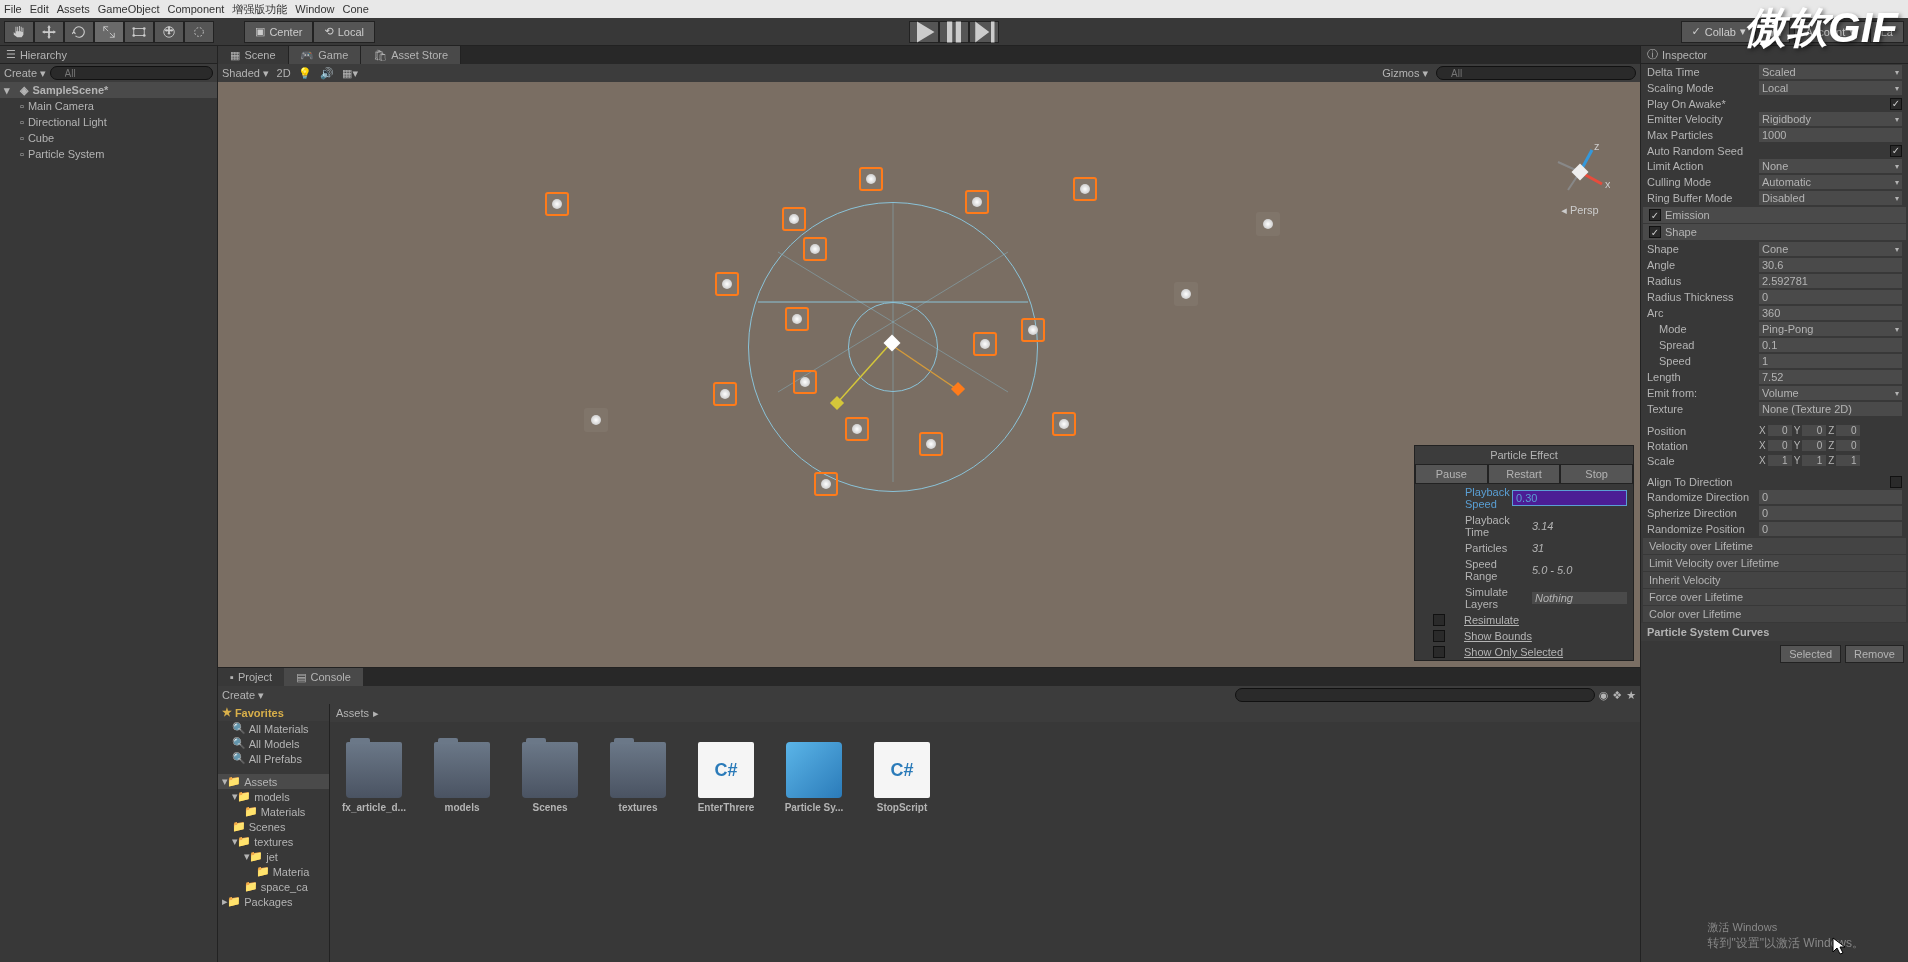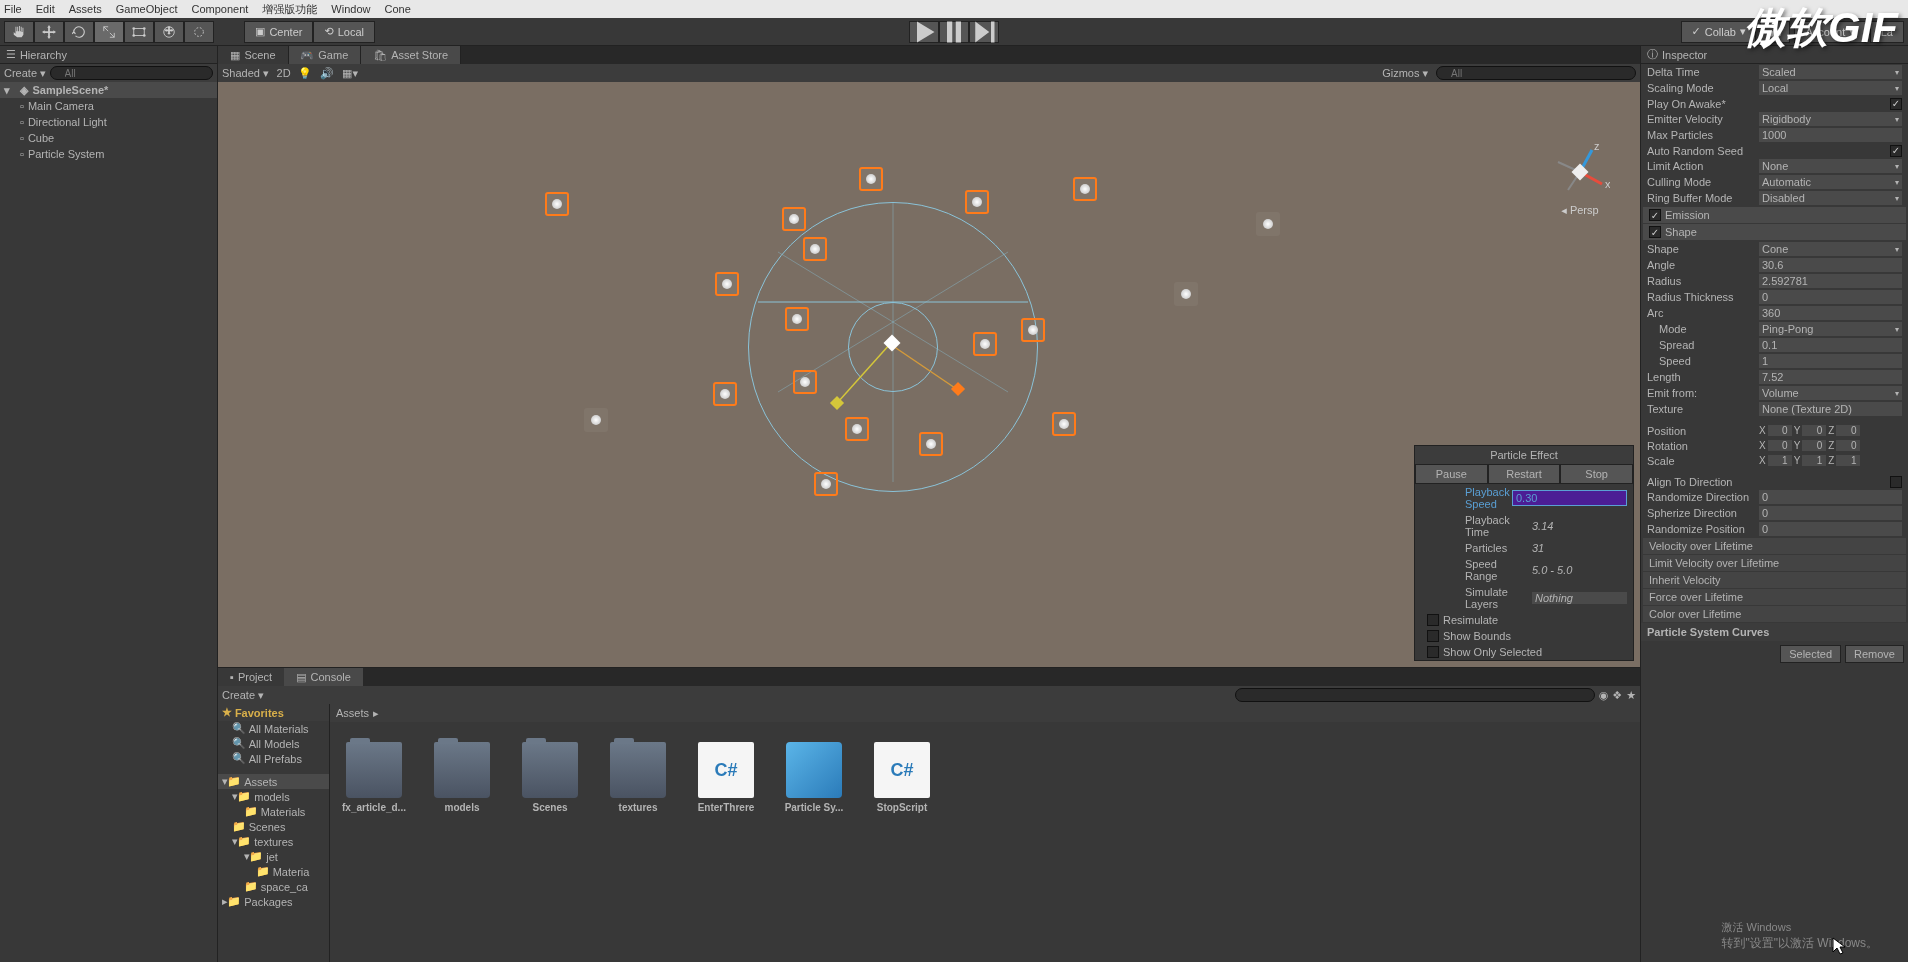--- a/index.html
+++ b/index.html
@@ -1,18 +1,18 @@
 <!DOCTYPE html>
 <html><head>
 <meta charset="utf-8">
 <style>
 * { margin: 0; padding: 0; box-sizing: border-box; font-family: Arial, sans-serif; font-size: 11px; user-select: none; }
 body { background: #383838; color: #b4b4b4; width: 1908px; height: 962px; overflow: hidden; position: relative; }
 
-.menubar { height: 18px; background: #e8e8e8; color: #333; display: flex; align-items: center; padding: 0 4px; gap: 14px; font-size: 12px; }
+.menubar { height: 18px; background: #e8e8e8; color: #333; display: flex; align-items: center; padding: 0 4px; gap: 8px; font-size: 12px; }
 .menubar span { cursor: pointer; }
 
 .toolbar { height: 28px; background: #383838; display: flex; align-items: center; padding: 0 4px; border-bottom: 1px solid #222; }
 .tool-group { display: flex; gap: 0; }
 .tool-btn { width: 30px; height: 22px; background: #555; border: 1px solid #222; display: flex; align-items: center; justify-content: center; cursor: pointer; color: #ccc; }
 .tool-btn.active { background: #6a6a6a; }
 .tool-btn svg { width: 14px; height: 14px; }
 .pivot-btn { height: 22px; padding: 0 10px; background: #555; border: 1px solid #222; display: flex; align-items: center; cursor: pointer; color: #ccc; gap: 4px; }
 .play-controls { display: flex; margin-left: auto; margin-right: auto; position: absolute; left: 50%; transform: translateX(-50%); }
 .play-btn { width: 30px; height: 22px; background: #555; border: 1px solid #222; display: flex; align-items: center; justify-content: center; cursor: pointer; color: #ccc; }
@@ -47,21 +47,21 @@
 
 .particle-effect-panel { position: absolute; right: 6px; bottom: 6px; width: 220px; background: #383838; border: 1px solid #222; }
 .pe-header { background: #3c3c3c; padding: 3px 6px; text-align: center; }
 .pe-buttons { display: flex; }
 .pe-btn { flex: 1; padding: 3px; background: #555; border: 1px solid #222; text-align: center; cursor: pointer; }
 .pe-row { display: flex; padding: 2px 6px; align-items: center; margin-left: 44px; }
 .pe-row label { flex: 1; }
 .pe-row .val { width: 95px; font-style: italic; }
 .pe-row input[type="text"] { width: 115px; background: #4c1d95; border: 1px solid #111; color: #ccc; padding: 1px 3px; }
 .pe-row input.active { color: #5a9fd4; border: 1px solid #5a9fd4; }
-.pe-check { display: flex; align-items: center; padding: 2px 12px; gap: 4px; }
+.pe-check { display: flex; align-items: center; padding: 2px 18px; gap: 19px; text-decoration: underline; }
 
 .bottom-panel { height: 295px; background: #383838; border-top: 1px solid #222; display: flex; flex-direction: column; }
 .bottom-tabs { height: 18px; background: #282828; display: flex; }
 .bottom-tab { padding: 0 12px; background: #494949; display: flex; align-items: center; cursor: pointer; gap: 4px; }
 .bottom-tab.active { background: #383838; }
 .bottom-content { flex: 1; display: flex; }
 .project-sidebar { width: 112px; background: #383838; border-right: 1px solid #222; overflow: auto; }
 .fav-header { background: #3c3c3c; padding: 2px 4px; font-weight: bold; color: #d9b04a; display: flex; align-items: center; gap: 3px; }
 .proj-item { padding: 1px 4px; display: flex; align-items: center; gap: 3px; cursor: pointer; }
 .proj-item.selected { background: #4a4a4a; }
@@ -88,21 +88,21 @@
 .insp-module { background: #4a4a4a; padding: 2px 6px; display: flex; align-items: center; gap: 4px; margin: 1px 2px; cursor: pointer; }
 .insp-module.collapsed { background: #444; }
 .insp-section-title { background: #3c3c3c; padding: 3px 6px; font-weight: bold; }
 .vec3 { display: flex; gap: 2px; flex: 1; }
 .vec3 span { font-size: 10px; }
 .vec3 .vval { background: #4a4a4a; padding: 0 4px; min-width: 24px; text-align: right; }
 .curves-footer { padding: 4px; display: flex; gap: 4px; justify-content: flex-end; }
 .curves-btn { padding: 2px 8px; background: #555; border: 1px solid #222; cursor: pointer; }
 
 .watermark { position: absolute; top: 0; right: 10px; font-size: 42px; font-weight: bold; color: #fff; font-style: italic; text-shadow: 2px 2px 4px rgba(0,0,0,0.5); pointer-events: none; z-index: 1000; }
-.win-activate { position: absolute; bottom: 10px; right: 30px; color: #888; font-size: 18px; pointer-events: none; z-index: 999; }
+.win-activate { position: absolute; bottom: 10px; right: 44px; color: #888; font-size: 18px; pointer-events: none; z-index: 999; }
 .win-activate .sub { font-size: 12px; }
 
 .checkbox { width: 12px; height: 12px; background: #2a2a2a; border: 1px solid #111; display: inline-flex; align-items: center; justify-content: center; }
 .checkbox.checked::after { content: '✓'; color: #ccc; font-size: 10px; }
 .cursor-arrow { position: absolute; bottom: 5px; right: 60px; z-index: 1001; pointer-events: none; }
 </style>
 </head>
 <body>
 
 <div class="menubar">

